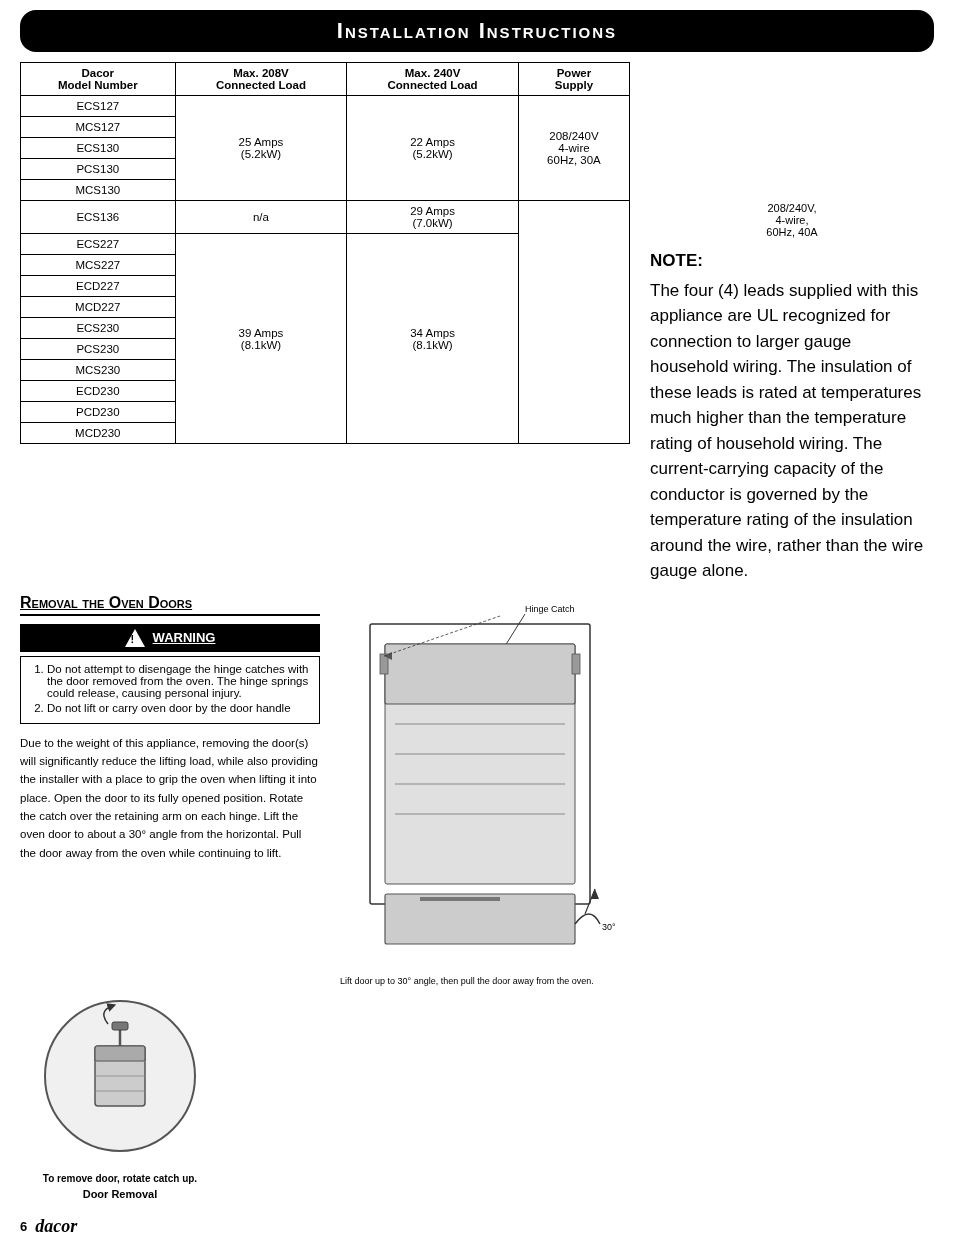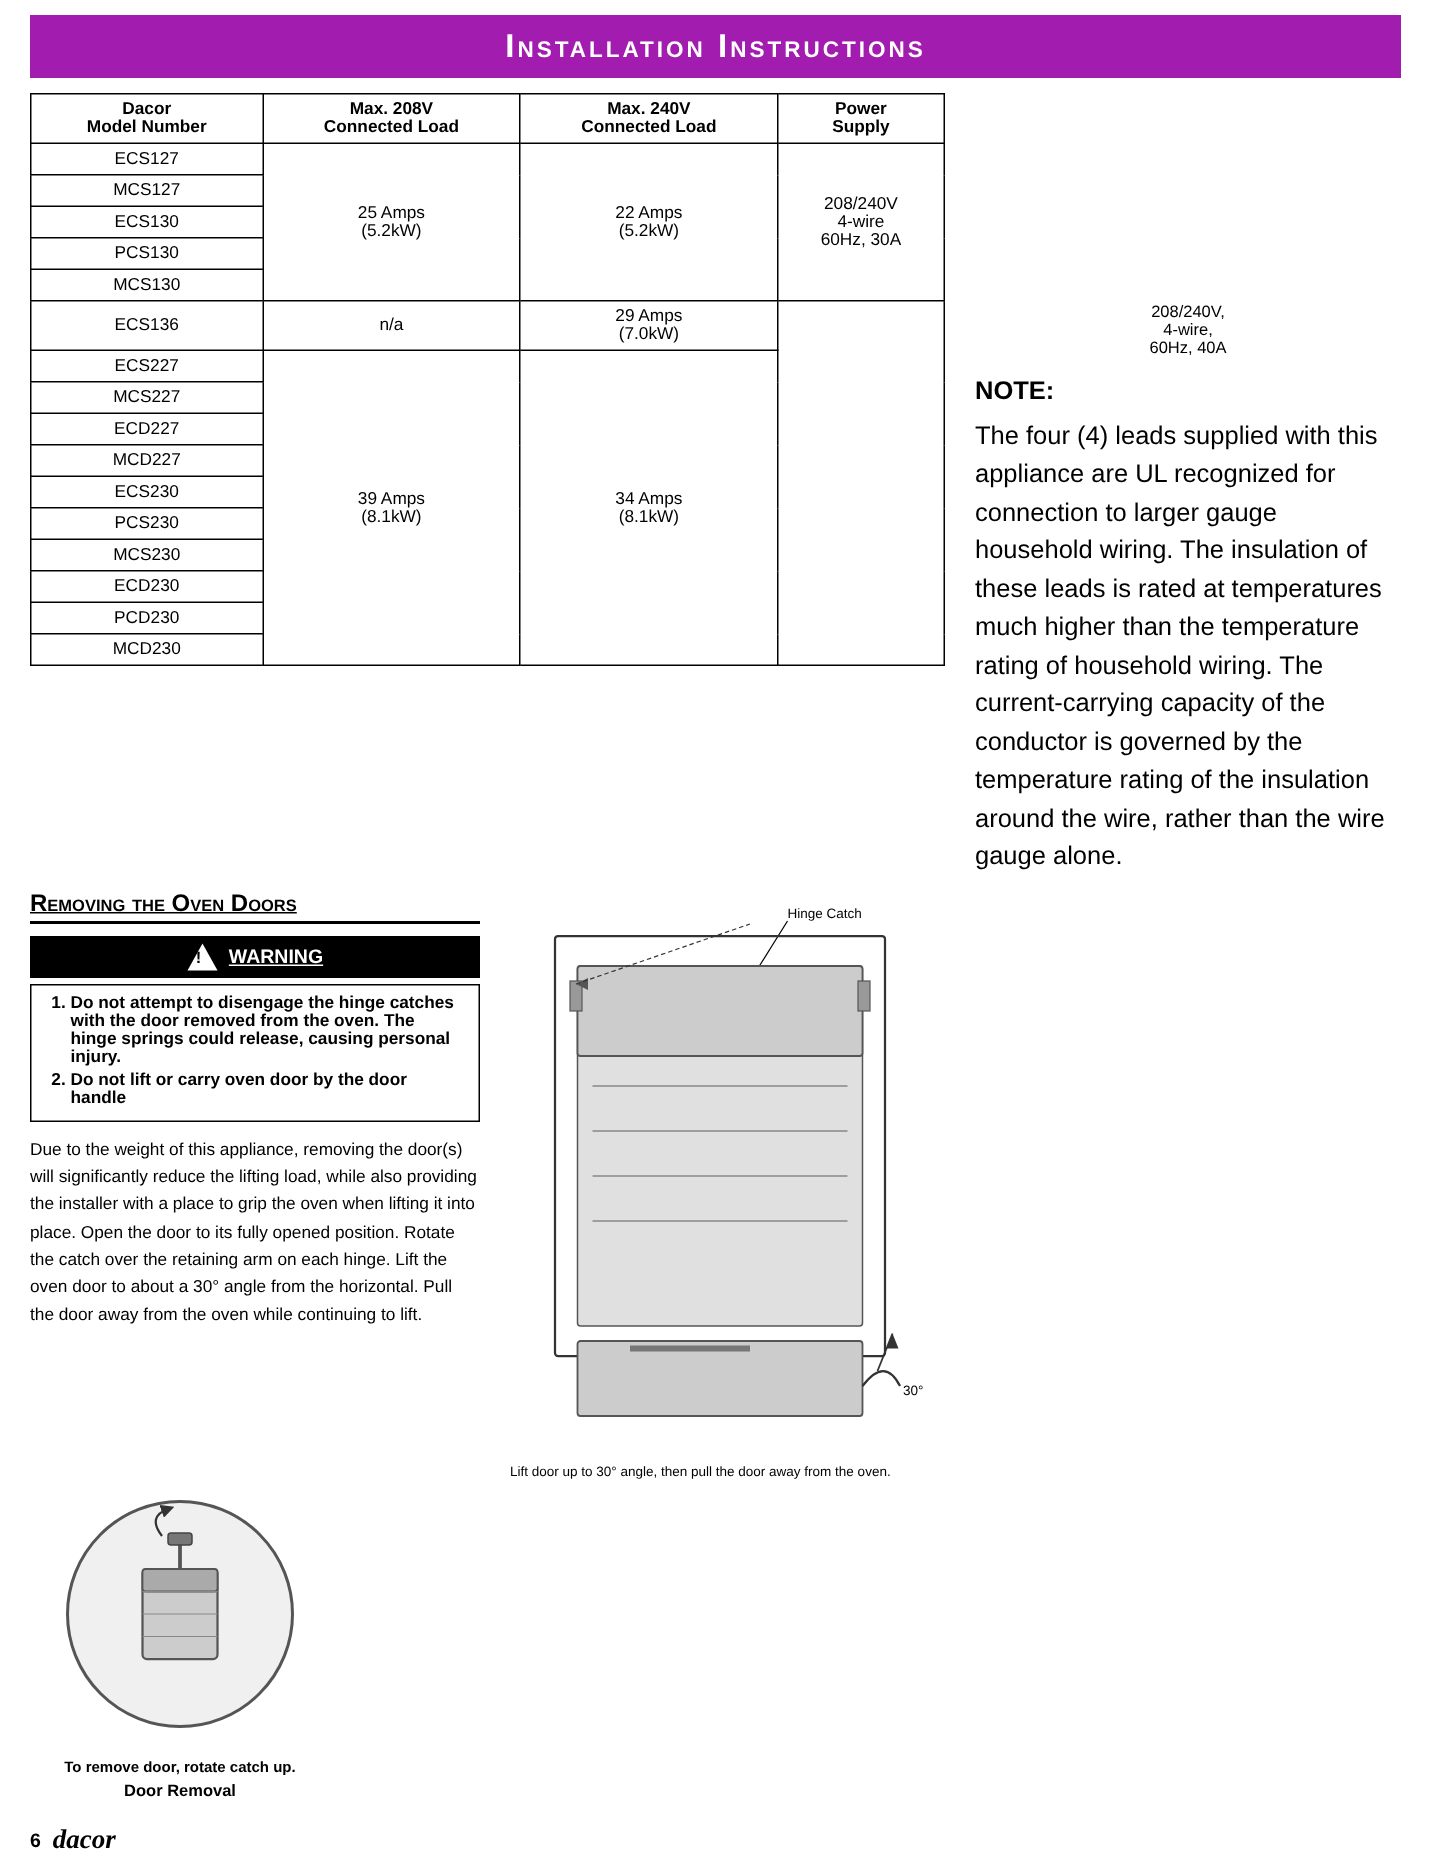--- a/index.html
+++ b/index.html
@@ -8,29 +8,30 @@
       font-family: Arial, Helvetica, sans-serif;
       font-size: 12px;
       width: 954px;
       min-height: 1235px;
       padding: 10px 20px;
       color: #000;
     }
 
     
     .page-title-bar {
-      background: #a21caf;
+      background: #000000;
       color: #fff;
       text-align: center;
       padding: 8px 10px;
       font-size: 22px;
       font-weight: bold;
       letter-spacing: 2px;
       margin-bottom: 10px;
       font-variant: small-caps;
+      border-radius: 16px;
     }
 
     
     .main-content {
       display: flex;
       gap: 20px;
     }
     .left-col {
       flex: 0 0 610px;
     }
@@ -123,21 +124,21 @@
       border: 1px solid #000;
       padding: 6px 10px;
       margin-bottom: 10px;
       font-size: 11.5px;
       background: #fff;
     }
     .warning-content ol {
       margin-left: 16px;
     }
     .warning-content li {
-      font-weight: bold;
+      font-weight: normal;
       margin-bottom: 3px;
     }
 
     .door-removal-text {
       font-size: 11.5px;
       line-height: 1.6;
       margin-bottom: 10px;
     }
 
     
@@ -270,21 +271,21 @@
     <div class="note-box">
       <div class="note-label">NOTE:</div>
       <div style="margin-top:4px;">The four (4) leads supplied with this appliance are UL recognized for connection to larger gauge household wiring. The insulation of these leads is rated at temperatures much higher than the temperature rating of household wiring. The current-carrying capacity of the conductor is governed by the temperature rating of the insulation around the wire, rather than the wire gauge alone.</div>
     </div>
   </div>
 </div>
 
 <div class="bottom-section">
   <div class="full-bottom">
     <div class="full-bottom-left">
-      <div class="section-title">Removing the Oven Doors</div>
+      <div class="section-title">Removal the Oven Doors</div>
 
       <div class="warning-box">
         <span class="warning-triangle"></span>
         <span>WARNING</span>
       </div>
       <div class="warning-content">
         <ol>
           <li>Do not attempt to disengage the hinge catches with the door removed from the oven. The hinge springs could release, causing personal injury.</li>
           <li>Do not lift or carry oven door by the door handle</li>
         </ol>

